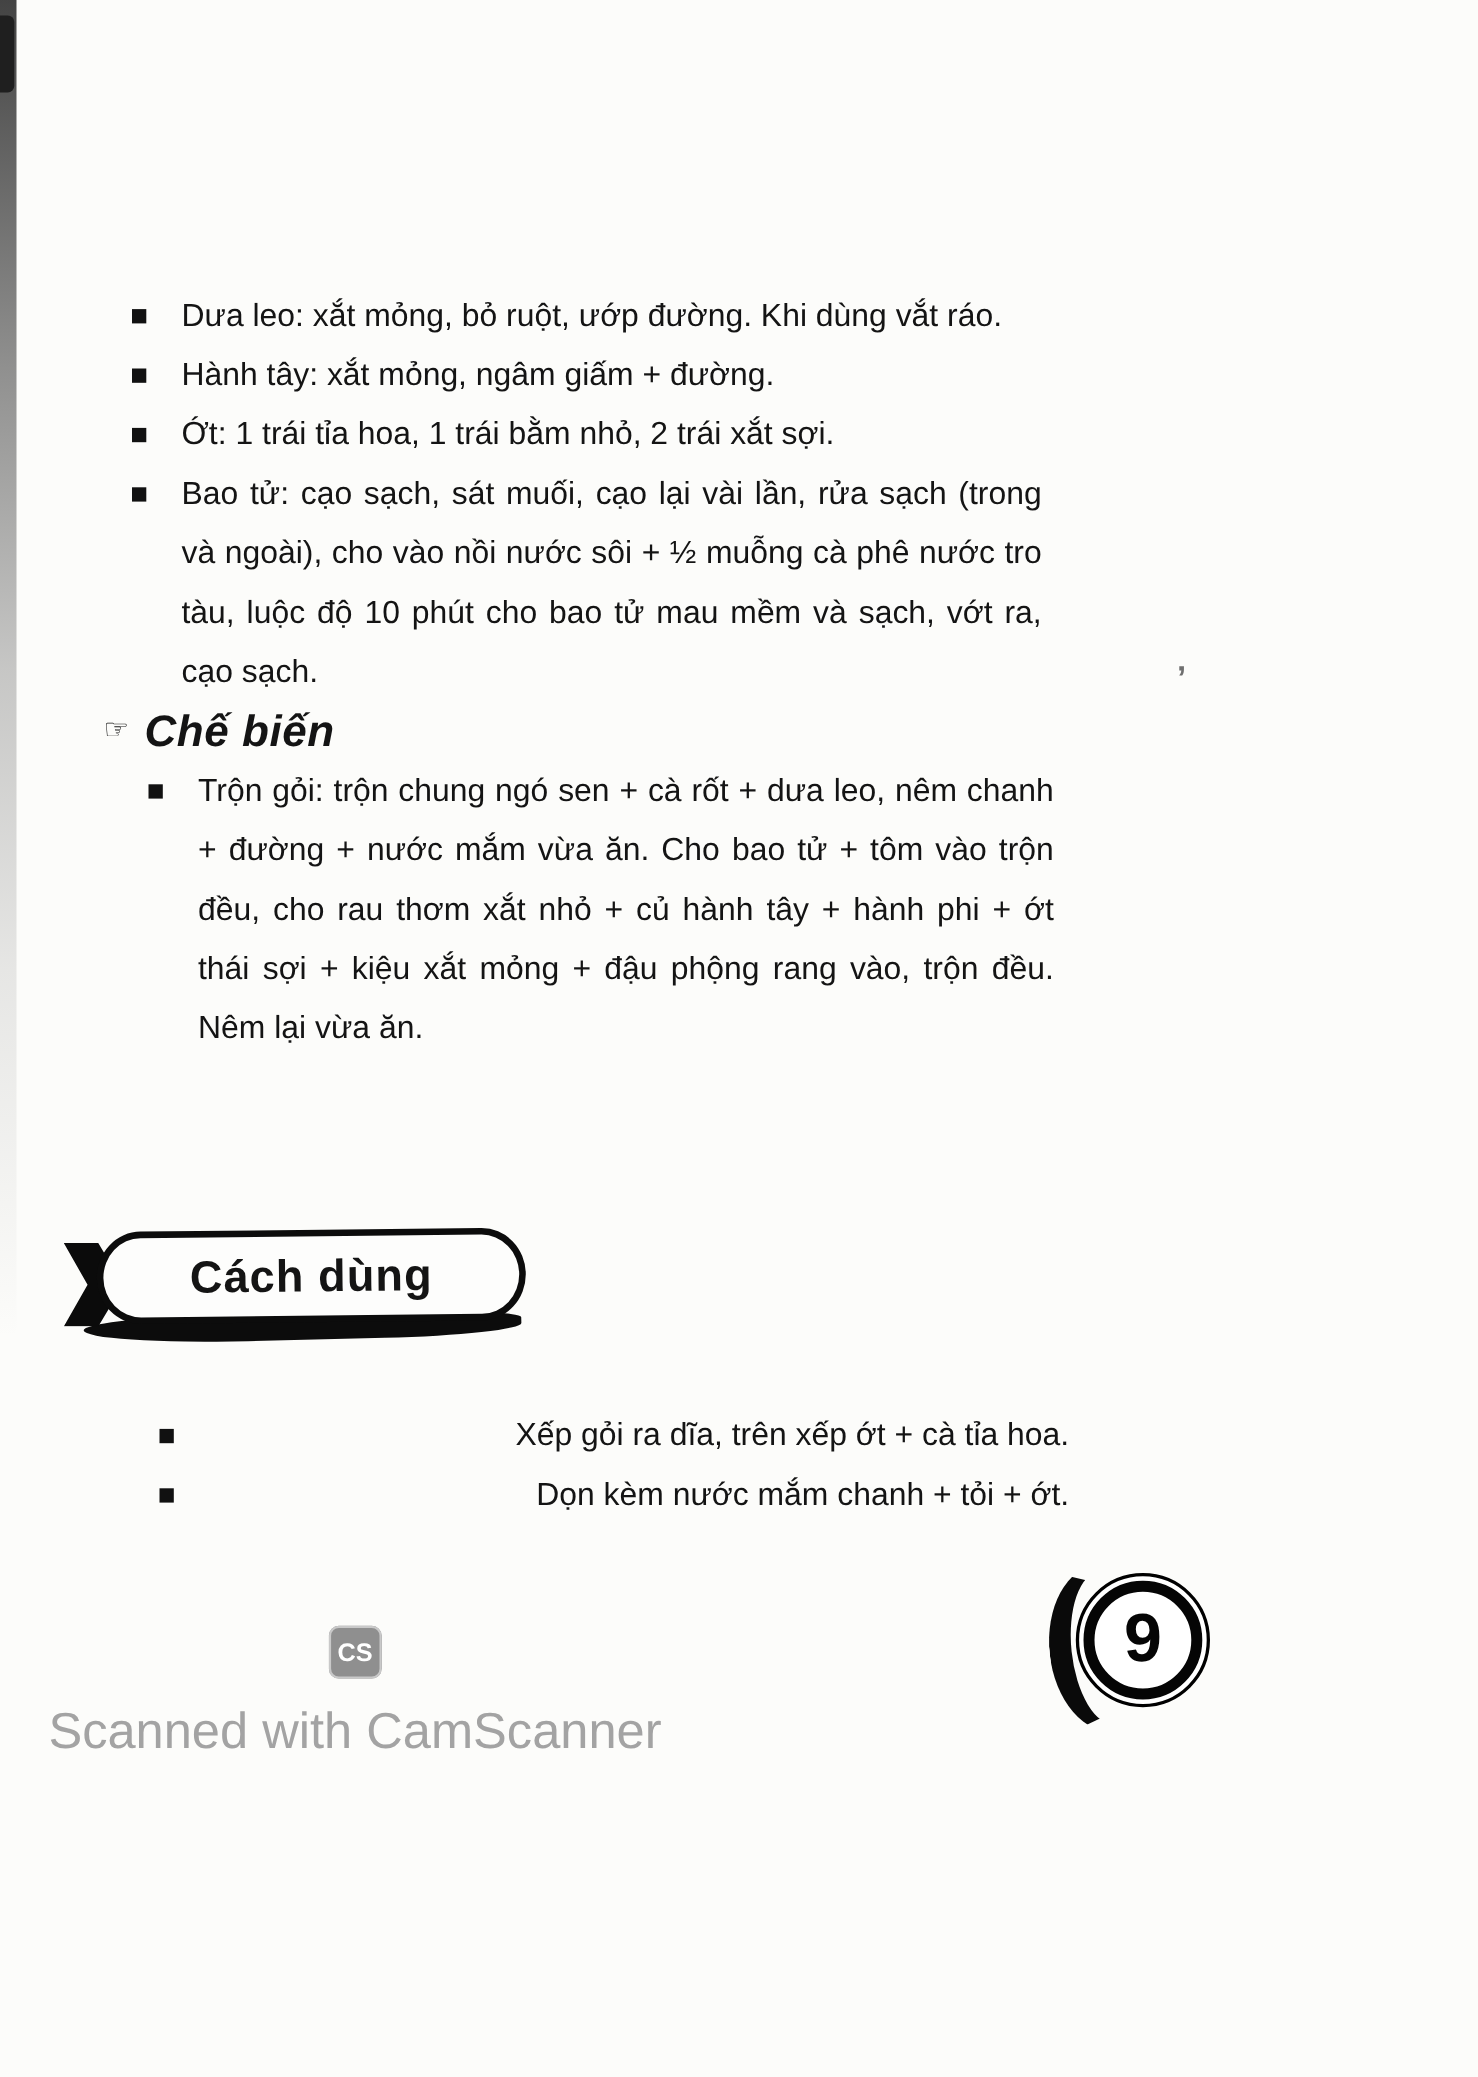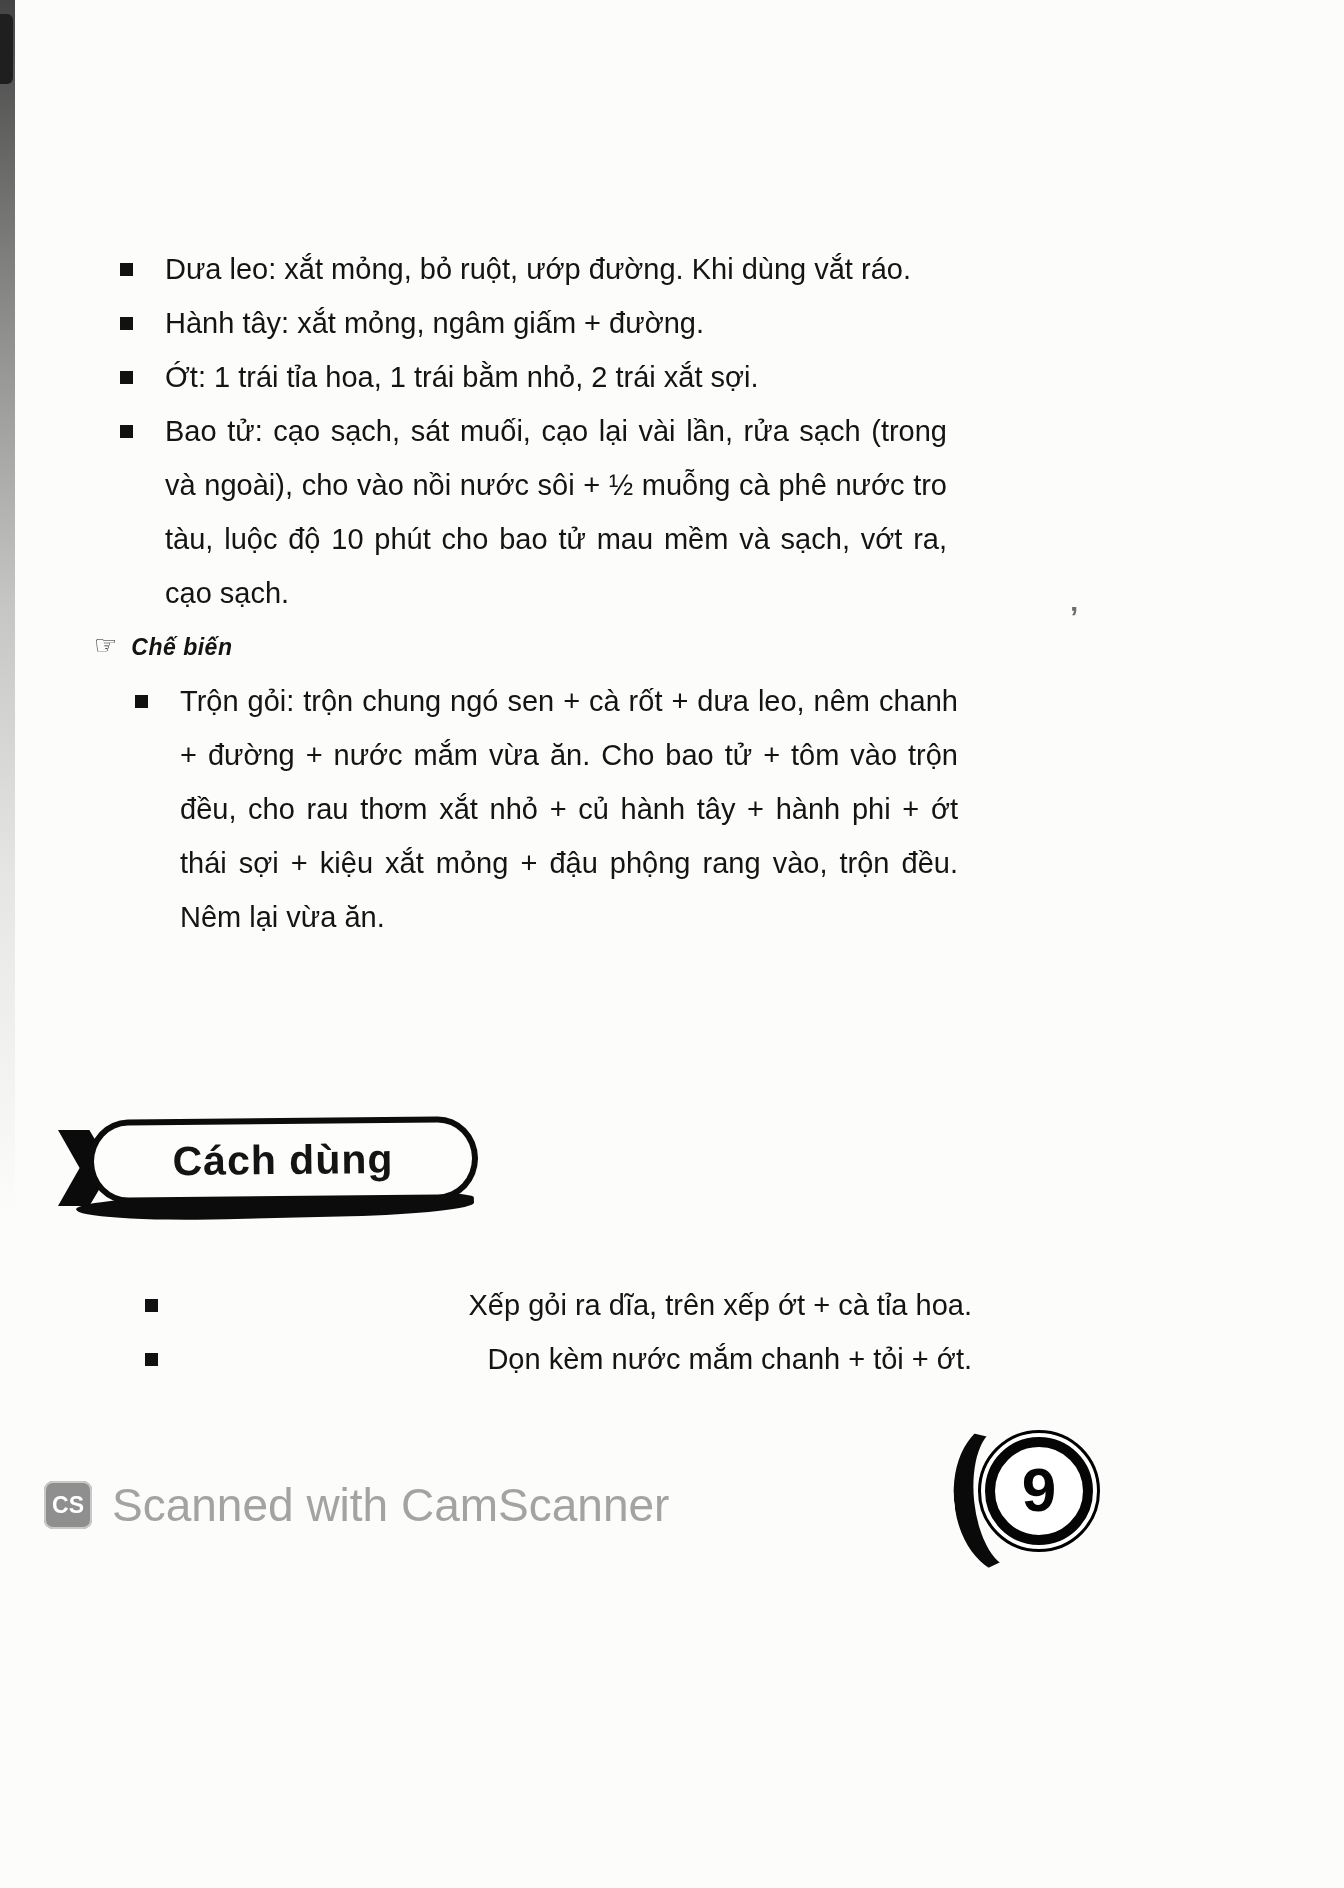--- a/index.html
+++ b/index.html
@@ -24,21 +24,21 @@
     position: absolute; left: 0; top: 14px; width: 13px; height: 70px;
     background: #1f1f1f; border-radius: 0 6px 6px 0;
   }
   .artifact {
     position: absolute; left: 1070px; top: 600px;
     color: #6f6f6f; font-size: 30px; font-weight: bold;
   }
 
   
   .content {
-    position: absolute; left: 120px; top: 242px; width: 840px;
+    position: absolute; left: 120px; top: 260px; width: 840px;
   }
   .item {
     display: flex; align-items: flex-start;
     font-size: 29px; line-height: 54px;
     margin: 0;
   }
   .item .bullet {
     flex: none; width: 13px; height: 13px; background: #111;
     margin: 21px 32px 0 0;
   }
@@ -50,21 +50,21 @@
 
   .heading-row {
     display: flex; align-items: center;
     margin-left: -26px;
     height: 54px;
   }
   .hicon {
     font-size: 26px; margin-right: 14px; margin-top: -4px;
   }
   .htxt {
-    font-size: 23px; font-weight: bold; font-style: italic;
+    font-size: 40px; font-weight: bold; font-style: italic;
     letter-spacing: 0.5px;
   }
 
   
   .banner {
     position: absolute; left: 58px; top: 1118px; width: 432px; height: 112px;
   }
   .banner-under {
     position: absolute; left: 18px; top: 76px; width: 398px; height: 24px;
     background: #0c0c0c;
@@ -115,21 +115,21 @@
     border: 10px solid #050505; background: #fff; box-sizing: border-box;
     display: flex; align-items: center; justify-content: center;
   }
   .badge-num {
     font-size: 62px; font-weight: bold; margin-top: -3px; color: #050505;
   }
 
   
   .watermark {
     position: absolute; left: 44px; top: 1478px;
-    display: flex; align-items: center; gap: 20px;
+    display: flex; align-items: center; gap: 20px; flex-direction: column;
   }
   .cs-icon {
     width: 48px; height: 48px; background: #8f8f8f; border-radius: 9px;
     color: #fff; font-weight: bold; font-size: 23px;
     display: flex; align-items: center; justify-content: center;
     box-shadow: inset 0 0 0 2px #c9c9c9;
   }
   .wm-text {
     font-size: 46px; color: #a3a3a3;
   }

